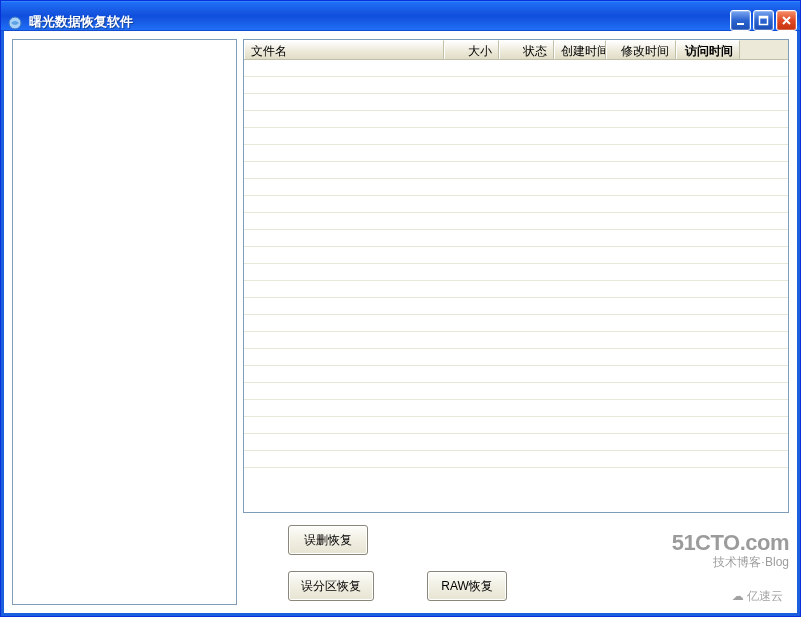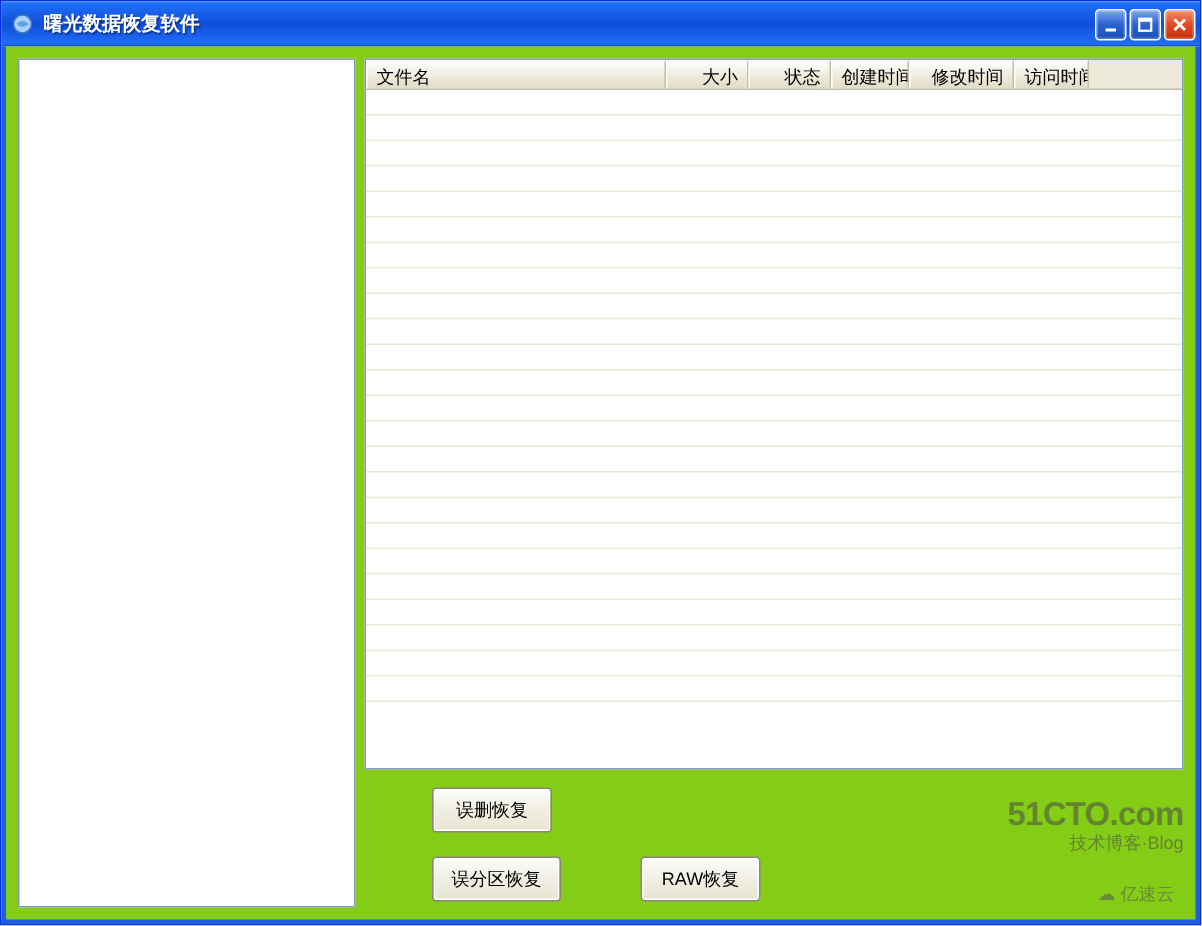--- a/index.html
+++ b/index.html
@@ -17,21 +17,21 @@
       display: flex;
       flex-direction: column;
       position: relative;
     }
     .titlebar {
       height: 30px;
       background: linear-gradient(to bottom,
         #3b90ff 0%, #1f6ef5 5%, #1555e0 40%, #0e4edc 50%,
         #1555e0 60%, #1f6ef5 95%, #0a3bc0 100%);
       display: flex;
-      align-items: center;
+      align-items: flex-end;
       padding: 0 3px 0 6px;
       color: #fff;
     }
     .title-icon {
       width: 16px; height: 16px;
       margin-right: 6px;
       display: flex; align-items: center; justify-content: center;
     }
     .title-icon svg { display: block; }
     .title-text {
@@ -51,21 +51,21 @@
       box-shadow: inset 0 0 0 1px rgba(255,255,255,.25);
     }
     .win-btn.close {
       background: linear-gradient(to bottom, #f58f6a 0%, #e04924 50%, #c5330e 100%);
     }
     .win-btn svg { display:block; }
     .client {
       flex: 1;
       border: 3px solid #1c5fdf;
       border-top: none;
-      background: #84cc16;
+      background: #ffffff;
       padding: 8px;
       display: flex;
       gap: 6px;
       position: relative;
     }
     .left-tree {
       width: 225px;
       height: 100%;
       background: #fff;
       border: 1px solid #7f9db9;
@@ -196,21 +196,21 @@
     <div class="left-tree"></div>
 
     <div class="right-pane">
       <div class="listview">
         <div class="list-header">
           <div class="col" style="width: 200px;">文件名</div>
           <div class="col" style="width: 55px;">大小</div>
           <div class="col" style="width: 55px;">状态</div>
           <div class="col" style="width: 52px;">创建时间</div>
           <div class="col" style="width: 70px;">修改时间</div>
-          <div class="col" style="width: 50px;">访问时间</div>
+          <div class="col" style="width: 64px; font-weight: bold;">访问时间</div>
         </div>
         <div class="list-body" id="list-body">
             <div class="list-row"></div>
             <div class="list-row"></div>
             <div class="list-row"></div>
             <div class="list-row"></div>
             <div class="list-row"></div>
             <div class="list-row"></div>
             <div class="list-row"></div>
             <div class="list-row"></div>

